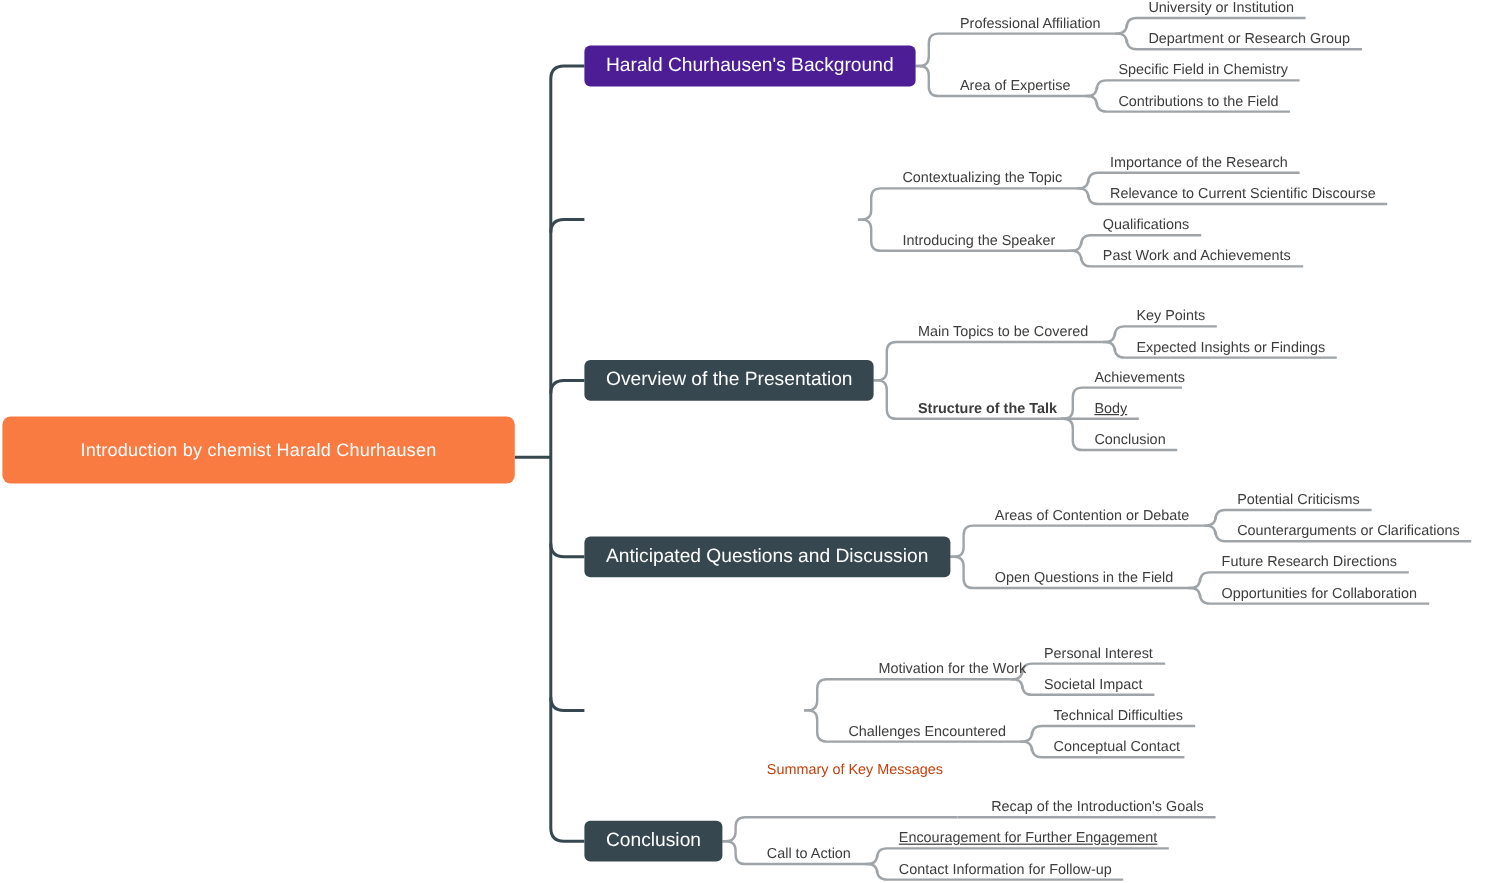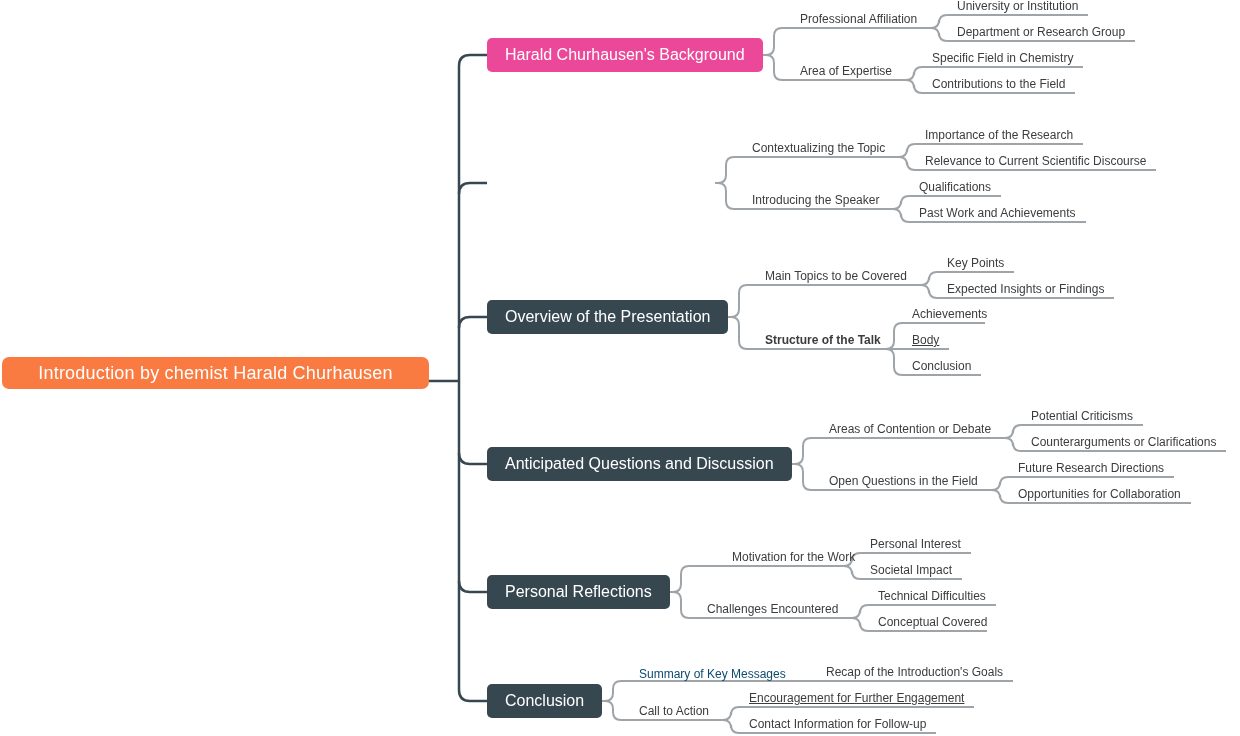--- a/index.html
+++ b/index.html
@@ -3,22 +3,22 @@
 <meta charset="utf-8">
 <title>Mind Map</title>
 <style>
   html,body{margin:0;padding:0;background:#ffffff;}
   #stage{
     position:relative;width:1240px;height:736px;overflow:hidden;
     background:#ffffff;font-family:"Liberation Sans",sans-serif;
   }
   #connector-layer{position:absolute;left:0;top:0;}
   #root-node{
-    position:absolute;left:2px;top:357px;width:427px;height:32px;
-    border-radius:7px;color:#ffffff;font-size:18px;
+    position:absolute;left:2px;top:347px;width:427px;height:56px;
+    border-radius:7px;color:#ffffff;font-size:15px;
     display:flex;align-items:center;justify-content:center;
     white-space:nowrap;letter-spacing:.2px;
   }
   .branch-box{
     position:absolute;height:34px;line-height:34px;padding:0 18px;
     border-radius:5px;color:#ffffff;font-size:16px;white-space:nowrap;
     box-sizing:border-box;
   }
   .node-label{
     position:absolute;font-size:12px;line-height:14px;white-space:nowrap;
@@ -66,21 +66,21 @@
       <path d="M 670 592 H 673 Q 681 592 681 600 V 610 Q 681 618 689 618 H 850" fill="none" stroke="#9ea4a8" stroke-width="2"></path>
       <path d="M 850 618 H 852 Q 860 618 860 610 V 613 Q 860 605 868 605 H 996" fill="none" stroke="#9ea4a8" stroke-width="2"></path>
       <path d="M 850 618 H 852 Q 860 618 860 626 V 623 Q 860 631 868 631 H 987" fill="none" stroke="#9ea4a8" stroke-width="2"></path>
       <path d="M 602 701 H 605 Q 613 701 613 693 V 689 Q 613 681 621 681 H 798" fill="none" stroke="#9ea4a8" stroke-width="2"></path>
       <path d="M 798 681 H 1013" fill="none" stroke="#9ea4a8" stroke-width="2"></path>
       <path d="M 602 701 H 605 Q 613 701 613 709 V 712 Q 613 720 621 720 H 721" fill="none" stroke="#9ea4a8" stroke-width="2"></path>
       <path d="M 721 720 H 723 Q 731 720 731 712 V 715 Q 731 707 739 707 H 974" fill="none" stroke="#9ea4a8" stroke-width="2"></path>
       <path d="M 721 720 H 723 Q 731 720 731 728 V 725 Q 731 733 739 733 H 936" fill="none" stroke="#9ea4a8" stroke-width="2"></path>
     </svg>
   <div id="root-node" style="background: rgb(250, 123, 66); color: rgb(255, 255, 255);">Introduction by chemist Harald Churhausen</div>
-<div class="branch-box" style="left: 487px; top: 38px; background: #ec4899; color: rgb(255, 255, 255);">Harald Churhausen's Background</div>
+<div class="branch-box" style="left: 487px; top: 38px; background: #4c1d95; color: rgb(255, 255, 255);">Harald Churhausen's Background</div>
     <div class="node-label" style="top: 12px; color: rgb(60, 60, 60); left: 800px;">Professional Affiliation</div>
     <div class="node-label" style="top: -1px; color: rgb(60, 60, 60); left: 957px;">University or Institution</div>
     <div class="node-label" style="top: 25px; color: rgb(60, 60, 60); left: 957px;">Department or Research Group</div>
     <div class="node-label" style="top: 64px; color: rgb(60, 60, 60); left: 800px;">Area of Expertise</div>
     <div class="node-label" style="top: 51px; color: rgb(60, 60, 60); left: 932px;">Specific Field in Chemistry</div>
     <div class="node-label" style="top: 77px; color: rgb(60, 60, 60); left: 932px;">Contributions to the Field</div>
     <div class="node-label" style="top: 141px; color: rgb(60, 60, 60); left: 752px;">Contextualizing the Topic</div>
     <div class="node-label" style="top: 128px; color: rgb(60, 60, 60); left: 925px;">Importance of the Research</div>
     <div class="node-label" style="top: 154px; color: rgb(60, 60, 60); left: 925px;">Relevance to Current Scientific Discourse</div>
     <div class="node-label" style="top: 193px; color: rgb(60, 60, 60); left: 752px;">Introducing the Speaker</div>
@@ -94,26 +94,25 @@
     <div class="node-label" style="top: 307px; color: rgb(60, 60, 60); left: 912px;">Achievements</div>
     <div class="node-label" style="top: 333px; color: rgb(60, 60, 60); left: 912px; text-decoration: underline;">Body</div>
     <div class="node-label" style="top: 359px; color: rgb(60, 60, 60); left: 912px;">Conclusion</div>
     <div class="branch-box" style="left: 487px; top: 447px; background: rgb(55, 71, 79); color: rgb(255, 255, 255);">Anticipated Questions and Discussion</div>
     <div class="node-label" style="top: 422px; color: rgb(60, 60, 60); left: 829px;">Areas of Contention or Debate</div>
     <div class="node-label" style="top: 409px; color: rgb(60, 60, 60); left: 1031px;">Potential Criticisms</div>
     <div class="node-label" style="top: 435px; color: rgb(60, 60, 60); left: 1031px;">Counterarguments or Clarifications</div>
     <div class="node-label" style="top: 474px; color: rgb(60, 60, 60); left: 829px;">Open Questions in the Field</div>
     <div class="node-label" style="top: 461px; color: rgb(60, 60, 60); left: 1018px;">Future Research Directions</div>
     <div class="node-label" style="top: 487px; color: rgb(60, 60, 60); left: 1018px;">Opportunities for Collaboration</div>
-    <div class="branch-box" style="left: 487px; top: 575px; background: rgb(55, 71, 79); color: rgb(255, 255, 255);">Personal Reflections</div>
     <div class="node-label" style="top: 550px; color: rgb(60, 60, 60); left: 732px;">Motivation for the Work</div>
     <div class="node-label" style="top: 537px; color: rgb(60, 60, 60); left: 870px;">Personal Interest</div>
     <div class="node-label" style="top: 563px; color: rgb(60, 60, 60); left: 870px;">Societal Impact</div>
     <div class="node-label" style="top: 602px; color: rgb(60, 60, 60); left: 707px;">Challenges Encountered</div>
     <div class="node-label" style="top: 589px; color: rgb(60, 60, 60); left: 878px;">Technical Difficulties</div>
-    <div class="node-label" style="top: 615px; color: rgb(60, 60, 60); left: 878px;">Conceptual Covered</div>
+    <div class="node-label" style="top: 615px; color: rgb(60, 60, 60); left: 878px;">Conceptual Contact</div>
     <div class="branch-box" style="left: 487px; top: 684px; background: rgb(55, 71, 79); color: rgb(255, 255, 255);">Conclusion</div>
-    <div class="node-label" style="top: 667px; color: #0c4a6e; left: 639px; text-align: right;">Summary of Key Messages</div>
+    <div class="node-label" style="top: 634px; color: #c2410c; left: 639px; text-align: right;">Summary of Key Messages</div>
     <div class="node-label" style="top: 665px; color: rgb(60, 60, 60); left: 826px;">Recap of the Introduction's Goals</div>
     <div class="node-label" style="top: 704px; color: rgb(60, 60, 60); left: 639px;">Call to Action</div>
     <div class="node-label" style="top: 691px; color: rgb(60, 60, 60); left: 749px; text-decoration: underline;">Encouragement for Further Engagement</div>
     <div class="node-label" style="top: 717px; color: rgb(60, 60, 60); left: 749px;">Contact Information for Follow-up</div>
   </div>
 
 </body></html>

